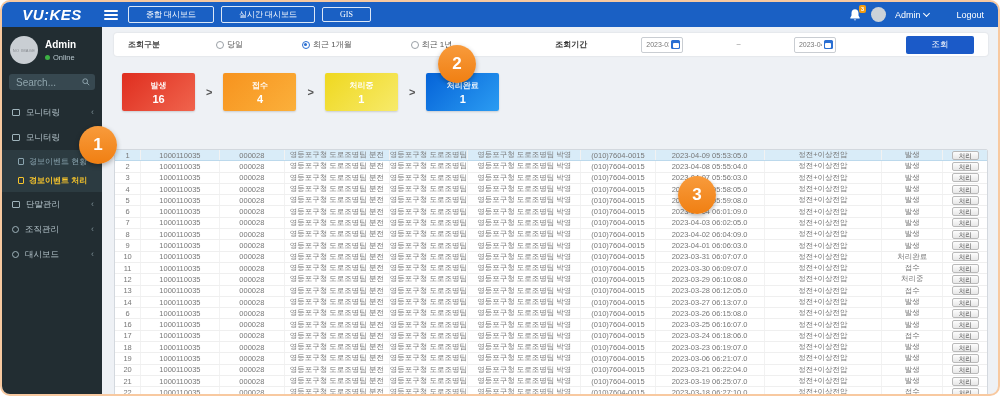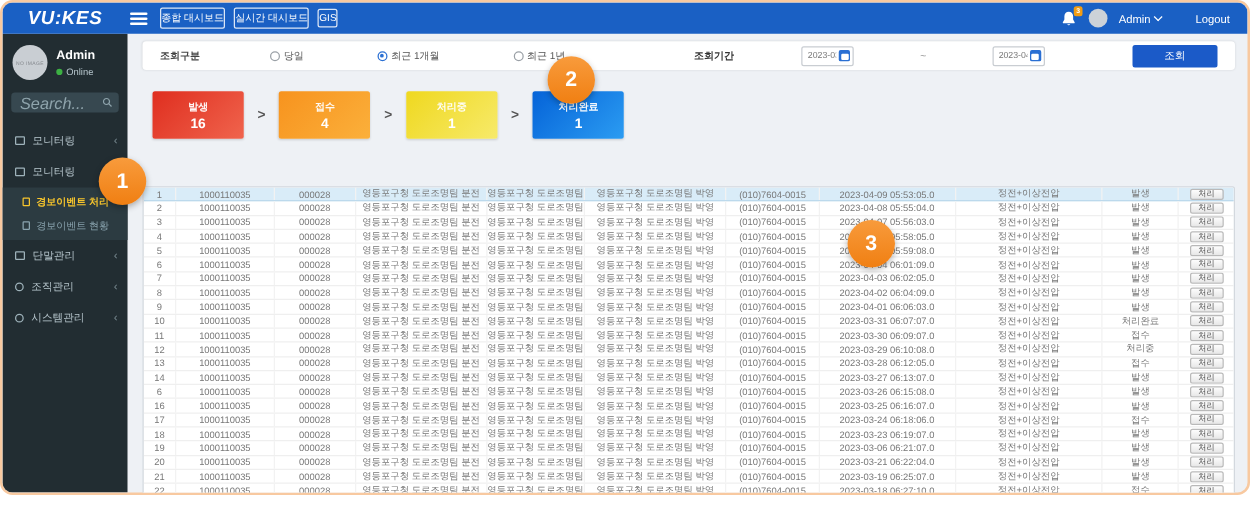--- a/index.html
+++ b/index.html
@@ -7,37 +7,37 @@
   .screen{
     position:relative;width:1000px;height:396px;
     font-family:"Liberation Sans",sans-serif;
     background:#eef1f5;border:2px solid #f8c9a0;border-radius:10px;overflow:hidden;
   }
   
   .navbar{position:absolute;top:0;left:0;right:0;height:25px;background:#1a60c4;display:flex;align-items:center;z-index:5;}
   .logo{width:100px;text-align:center;color:#fff;font-weight:bold;font-style:italic;font-size:15px;letter-spacing:.5px;}
   .hamburger{width:14px;height:10px;margin:0 10px 0 2px;display:flex;flex-direction:column;justify-content:space-between;cursor:pointer;}
   .hamburger span{display:block;height:2px;background:#fff;border-radius:1px;}
-  .nav-btn{margin-right:7px;padding:2px 0;font-size:8px;color:#fff;background:transparent;border:1px solid rgba(255,255,255,.85);border-radius:2px;cursor:pointer;font-family:Liberation Sans, sans-serif;}
+  .nav-btn{margin-right:7px;padding:2px 17px;font-size:8px;color:#fff;background:transparent;border:1px solid rgba(255,255,255,.85);border-radius:2px;cursor:pointer;font-family:Liberation Serif, serif;}
   .nav-right{margin-left:auto;display:flex;align-items:center;gap:9px;padding-right:14px;}
   .bell-wrap{position:relative;width:14px;height:14px;}
   .bell-badge{position:absolute;top:-3px;right:-4px;min-width:7px;height:8px;background:#f39c12;border-radius:2px;color:#fff;font-size:5.5px;line-height:8px;text-align:center;padding:0 1px;font-weight:bold;}
   .nav-avatar{width:15px;height:15px;border-radius:50%;background:#ccd2d8;}
   .nav-user{color:#fff;font-size:9px;display:flex;align-items:center;gap:4px;cursor:pointer;}
   .chev-down{width:5px;height:5px;border-right:1.5px solid #fff;border-bottom:1.5px solid #fff;transform:rotate(45deg);margin-top:-2px;}
   .nav-logout{color:#fff;font-size:9px;margin-left:18px;cursor:pointer;}
   
   .sidebar{position:absolute;top:25px;left:0;bottom:0;width:100px;background:#222d32;z-index:4;}
   .profile{display:flex;align-items:center;gap:7px;padding:9px 8px 10px 8px;}
   .avatar{width:28px;height:28px;border-radius:50%;background:#c9ced3;display:flex;align-items:center;justify-content:center;font-size:4px;color:#85898e;letter-spacing:.3px;}
   .p-name{color:#fff;font-size:10px;font-weight:bold;line-height:12px;}
   .p-status{display:flex;align-items:center;gap:3px;color:#b8c7ce;font-size:7.5px;margin-top:2px;}
   .dot{width:5px;height:5px;border-radius:50%;background:#3cb043;}
   .searchbox{margin:0 7px 10px 7px;height:16px;background:#374850;border-radius:3px;display:flex;align-items:center;padding:0 5px;}
-  .searchbox input{flex:1;min-width:0;background:transparent;border:none;outline:none;color:#cfd8dc;font-size:13px;font-family:inherit;font-style:italic;}
+  .searchbox input{flex:1;min-width:0;background:transparent;border:none;outline:none;color:#cfd8dc;font-size:10px;font-family:inherit;}
   .searchbox input::placeholder{color:#8fa4ac;}
   .menu-item{display:flex;align-items:center;gap:6px;height:25px;padding:0 8px 0 10px;color:#b8c7ce;font-size:8.5px;cursor:pointer;}
   .mi{width:8px;height:7px;border:1px solid #9fb3bb;border-radius:1px;flex:none;}
   .mi.round{border-radius:50%;width:7px;height:7px;}
   .chev-l{margin-left:auto;color:#7a8c93;font-size:9px;line-height:1;}
   .submenu{background:#2c3b41;padding:2px 0;}
   .sub-item{display:flex;align-items:center;gap:5px;height:19px;padding-left:16px;font-size:8px;color:#8aa4af;cursor:pointer;}
   .sub-item .fi{width:6px;height:7px;border:1px solid #8aa4af;border-radius:1px;flex:none;}
   .sub-item.active{color:#f7c52c;font-weight:bold;}
   .sub-item.active .fi{border-color:#f7c52c;}
@@ -141,42 +141,42 @@
         <span class="mi"></span>
         <span>모니터링</span>
         <span class="chev-l">‹</span>
       </div>
       <div class="menu-item">
         <span class="mi"></span>
         <span>모니터링</span>
         <span class="chev-l">⌄</span>
       </div>
       <div class="submenu">
+        <div class="sub-item">
+          <span class="fi"></span>
+          <span>경보이벤트 현황</span>
+        </div>
         <div class="sub-item active">
           <span class="fi"></span>
           <span>경보이벤트 처리</span>
         </div>
-        <div class="sub-item">
-          <span class="fi"></span>
-          <span>경보이벤트 현황</span>
-        </div>
       </div>
       <div class="menu-item">
         <span class="mi"></span>
         <span>단말관리</span>
         <span class="chev-l">‹</span>
       </div>
       <div class="menu-item">
         <span class="mi round"></span>
         <span>조직관리</span>
         <span class="chev-l">‹</span>
       </div>
       <div class="menu-item">
         <span class="mi round"></span>
-        <span>시스템관리</span>
+        <span>대시보드</span>
         <span class="chev-l">‹</span>
       </div>
     </nav>
   </aside>
 
   <main class="main">
 
     <div class="filter-card">
       <span class="f-label">조회구분</span>
       <span class="radio">

